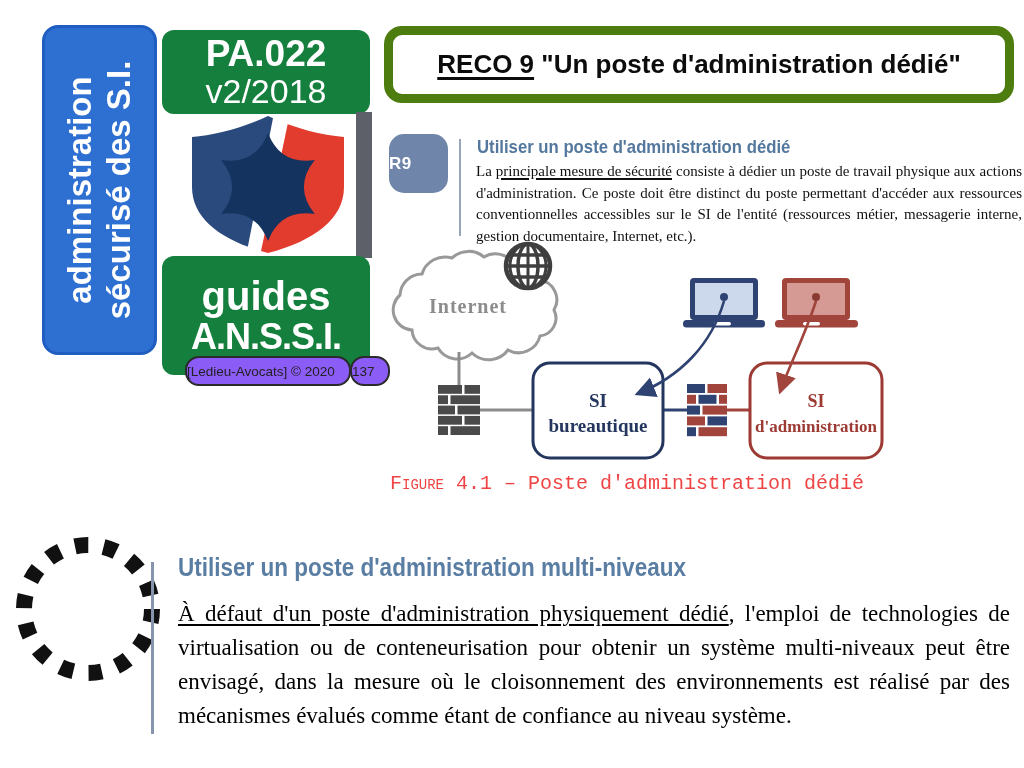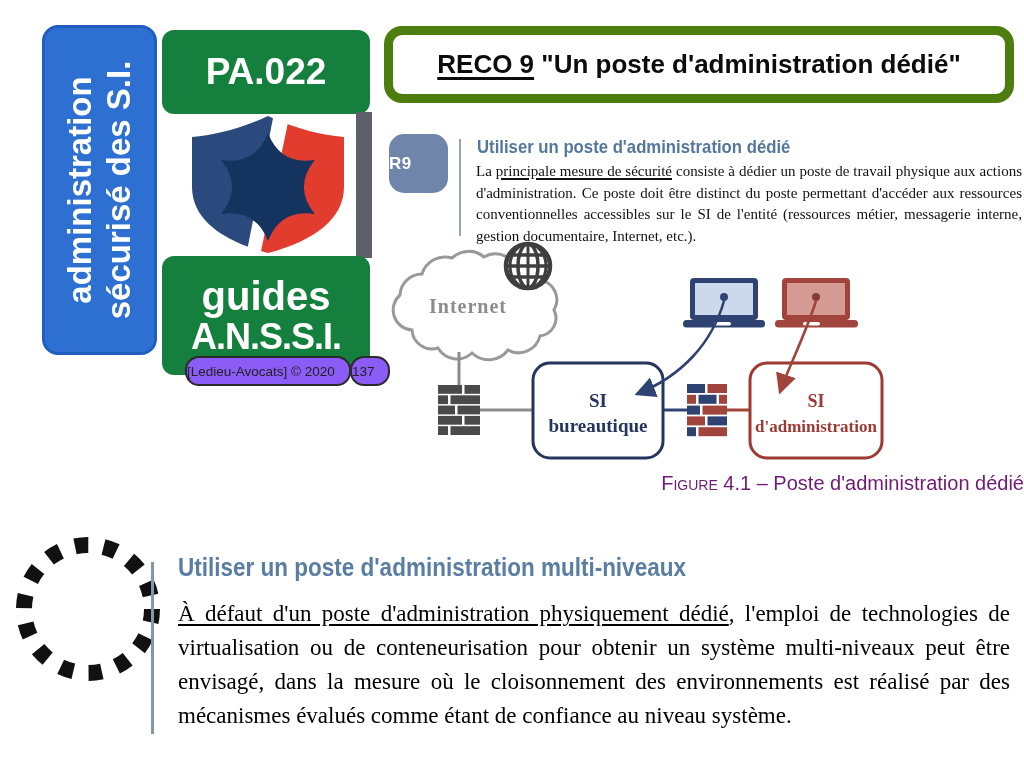--- a/index.html
+++ b/index.html
@@ -39,22 +39,22 @@
         display:flex;align-items:center;justify-content:flex-start;letter-spacing:.5px;}
   .vrule1{position:absolute;left:459px;top:139px;width:2px;height:97px;background:#97a5b8;}
   .h1{position:absolute;left:477px;top:136px;width:560px;color:#54789d;font-weight:bold;
         font-size:19px;transform:scaleX(.88);transform-origin:left;}
   .p1{position:absolute;left:476px;top:161px;width:546px;font-family:"Liberation Serif",serif;
         font-size:15px;line-height:21.5px;text-align:justify;color:#111;}
   .p1 .u{text-decoration:underline;text-decoration-thickness:1.5px;text-underline-offset:2px;}
 
   
   .diagram{position:absolute;left:390px;top:240px;width:634px;height:230px;}
-  .caption{position:absolute;left:390px;top:472px;width:634px;text-align:right;
-        font-family:Liberation Sans, sans-serif;font-size:20px;color:#701a75;}
+  .caption{position:absolute;left:390px;top:472px;width:634px;text-align:left;
+        font-family:Liberation Mono, monospace;font-size:20px;color:#ef4444;}
   .caption .sc{font-variant:small-caps;}
 
   
   .dashring{position:absolute;left:10px;top:532px;width:160px;height:160px;}
   .r9badge2{position:absolute;left:42px;top:565px;width:91px;height:90px;border-radius:25px;
         background:#6f85a9;color:#fff;font-weight:bold;font-size:23px;letter-spacing:1px;
         display:flex;align-items:center;justify-content:center;}
   .vrule2{position:absolute;left:151px;top:562px;width:3px;height:172px;background:#8695ab;}
   .h2{position:absolute;left:178px;top:553px;width:900px;color:#5a7ea3;font-weight:bold;
         font-size:25px;transform:scaleX(.9);transform-origin:left;}
@@ -71,20 +71,21 @@
 
   <div class="banner">
     <div class="banner-rot">
       <div>administration</div>
       <div>sécurisé des S.I.</div>
     </div>
   </div>
 
   <div class="graybox pa022">
     <div class="l1">PA.022</div>
+    <div class="l2">v2/2018</div>
   </div>
 
   <div class="graystrip"></div>
 
   <svg class="shield" viewBox="0 0 208 143">
     <defs>
       <clipPath id="shieldclip">
         <path d="M106 3 C 78 16, 52 22, 30 24 L30 74 C30 106, 60 128, 106 140 C 152 128, 182 106, 182 74 L182 24 C 160 22, 134 16, 106 3 Z"></path>
       </clipPath>
     </defs>

